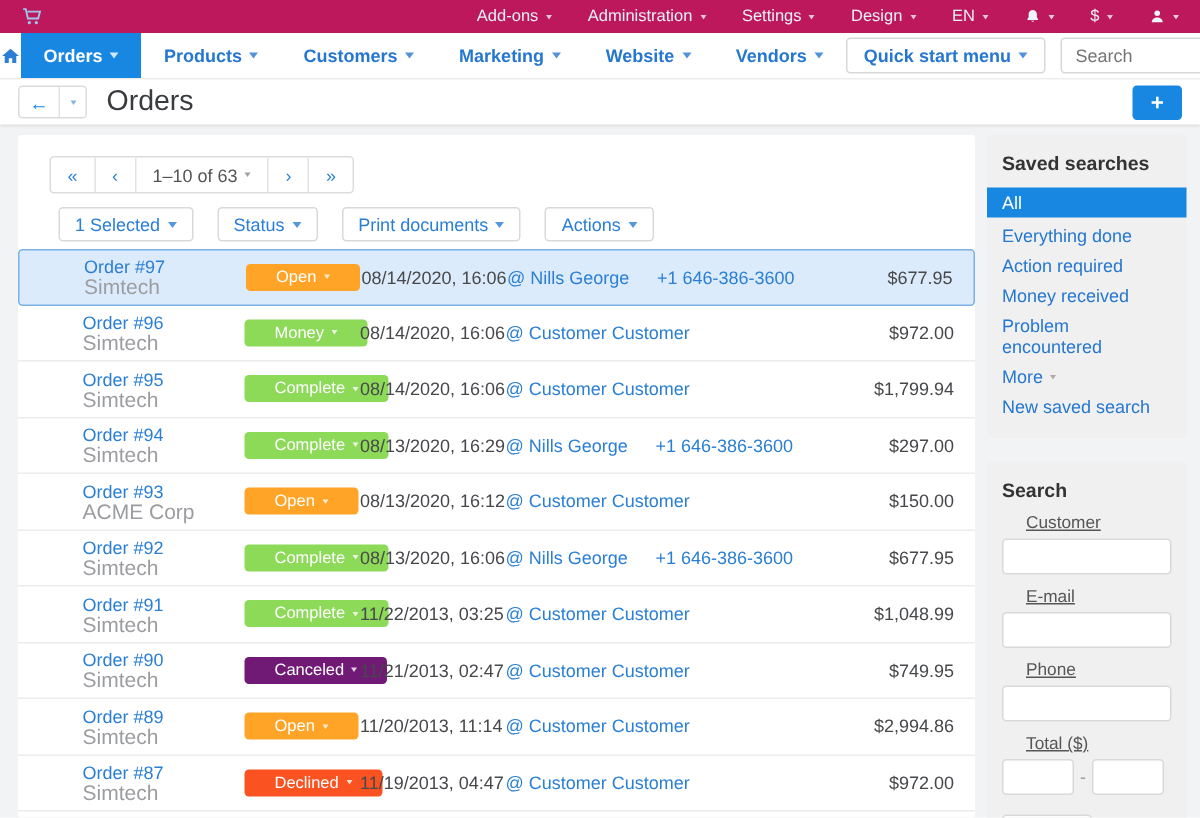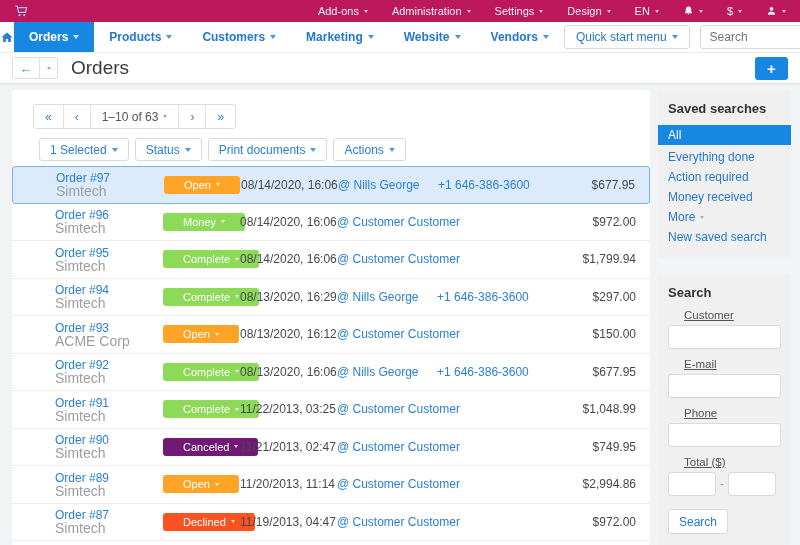--- a/index.html
+++ b/index.html
@@ -19,21 +19,21 @@
   .tb-icon { display:flex; align-items:center; color:#eef5fc; }
 
   
   .navbar { height:31px; background:#fff; display:flex; align-items:stretch; border-bottom:1px solid #ececec; }
   .nav-home { width:42px; display:flex; align-items:center; justify-content:center; color:#2a7fd4; cursor:pointer; }
   #nav-items { display:flex; align-items:stretch; }
   .nav-item { padding:0 15px; display:flex; align-items:center; color:#2577cf; font-size:12px; font-weight:700; cursor:pointer; white-space:nowrap; }
   .nav-item.active { background:#1787e2; color:#fff; }
   .nav-right { margin-left:auto; display:flex; align-items:center; gap:10px; padding-right:12px; }
   .quick-start { border:1px solid #d8d8d8; border-radius:3px; height:24px; padding:0 11px; color:#2577cf;
-                 font-size:12px; font-weight:400; display:flex; align-items:center; background:#fff; cursor:pointer; white-space:nowrap; }
+                 font-size:12px; font-weight:700; display:flex; align-items:center; background:#fff; cursor:pointer; white-space:nowrap; }
   .search-box { border:1px solid #d8d8d8; border-radius:3px; height:24px; width:168px; display:flex; align-items:center; background:#fff; }
   .search-box input { border:0; outline:0; flex:1; min-width:0; padding:0 9px; font-size:12px; color:#777; background:transparent; font-family:inherit; }
 
   
   .page-header { height:30px; background:#fff; display:flex; align-items:center; padding:0 12px;
                  box-shadow:0 1px 2px rgba(0,0,0,.10); position:relative; z-index:2; }
   .back-group { display:flex; border:1px solid #dcdcdc; border-radius:3px; overflow:hidden; height:22px; background:#fff; }
   .back-btn { width:27px; display:flex; align-items:center; justify-content:center; color:#1787e2; font-weight:700;
               font-size:13px; border-right:1px solid #e3e3e3; cursor:pointer; }
   .back-caret { width:17px; display:flex; align-items:center; justify-content:center; color:#6d9fd4; cursor:pointer; }
@@ -47,21 +47,21 @@
   .main-card { flex:1; background:#fff; border-radius:2px; padding-top:14px; overflow:hidden; }
   .sidebar { width:133px; display:flex; flex-direction:column; gap:16px; }
 
   
   .pagination { margin:0 0 9px 21px; display:inline-flex; border:1px solid #dcdcdc; border-radius:3px; overflow:hidden; background:#fff; }
   .pg-cell { height:23px; display:flex; align-items:center; justify-content:center; padding:0 11px; color:#2a7fd4;
              font-size:12px; border-right:1px solid #e3e3e3; cursor:pointer; white-space:nowrap; }
   .pg-cell:last-child { border-right:0; }
   .pg-range { color:#555; }
   .pg-range .caret { color:#8a8a8a; }
-  .toolbar { margin:0 0 5px 27px; display:flex; gap:6px; }
+  .toolbar { margin:0 0 5px 27px; display:flex; gap:16px; }
   .tool-btn { height:23px; border:1px solid #d9d9d9; border-radius:3px; background:#fff; color:#2a7fd4;
               font-size:12px; display:flex; align-items:center; padding:0 10px; cursor:pointer; white-space:nowrap; }
 
   
   .order-row { height:37.5px; display:flex; align-items:center; padding-left:43px; border-bottom:1px solid #ececec; position:relative; cursor:pointer; }
   .order-row.selected { background:#dcebfb; border:1px solid #7cb1e2; border-radius:3px; }
   .col-order { width:96px; }
   .col-order a { color:#2a7fd4; font-size:12px; display:block; line-height:14px; }
   .col-order .company { color:#9b9da0; font-size:14px; line-height:13px; }
   .col-status { width:89px; padding-left:12px; }
@@ -448,20 +448,24 @@
 
   </div>
           <div class="saved-item">
     <span>Action required</span>
 
   </div>
           <div class="saved-item">
     <span>Money received</span>
 
   </div>
+          <div class="saved-item">
+    <span>Problem encountered</span>
+
+  </div>
           <div class="saved-item has-caret">
     <span>More</span>
     <span class="caret sm"></span>
   </div>
           <div class="saved-item">
     <span>New saved search</span>
 
   </div>
         </div>
     </div>

